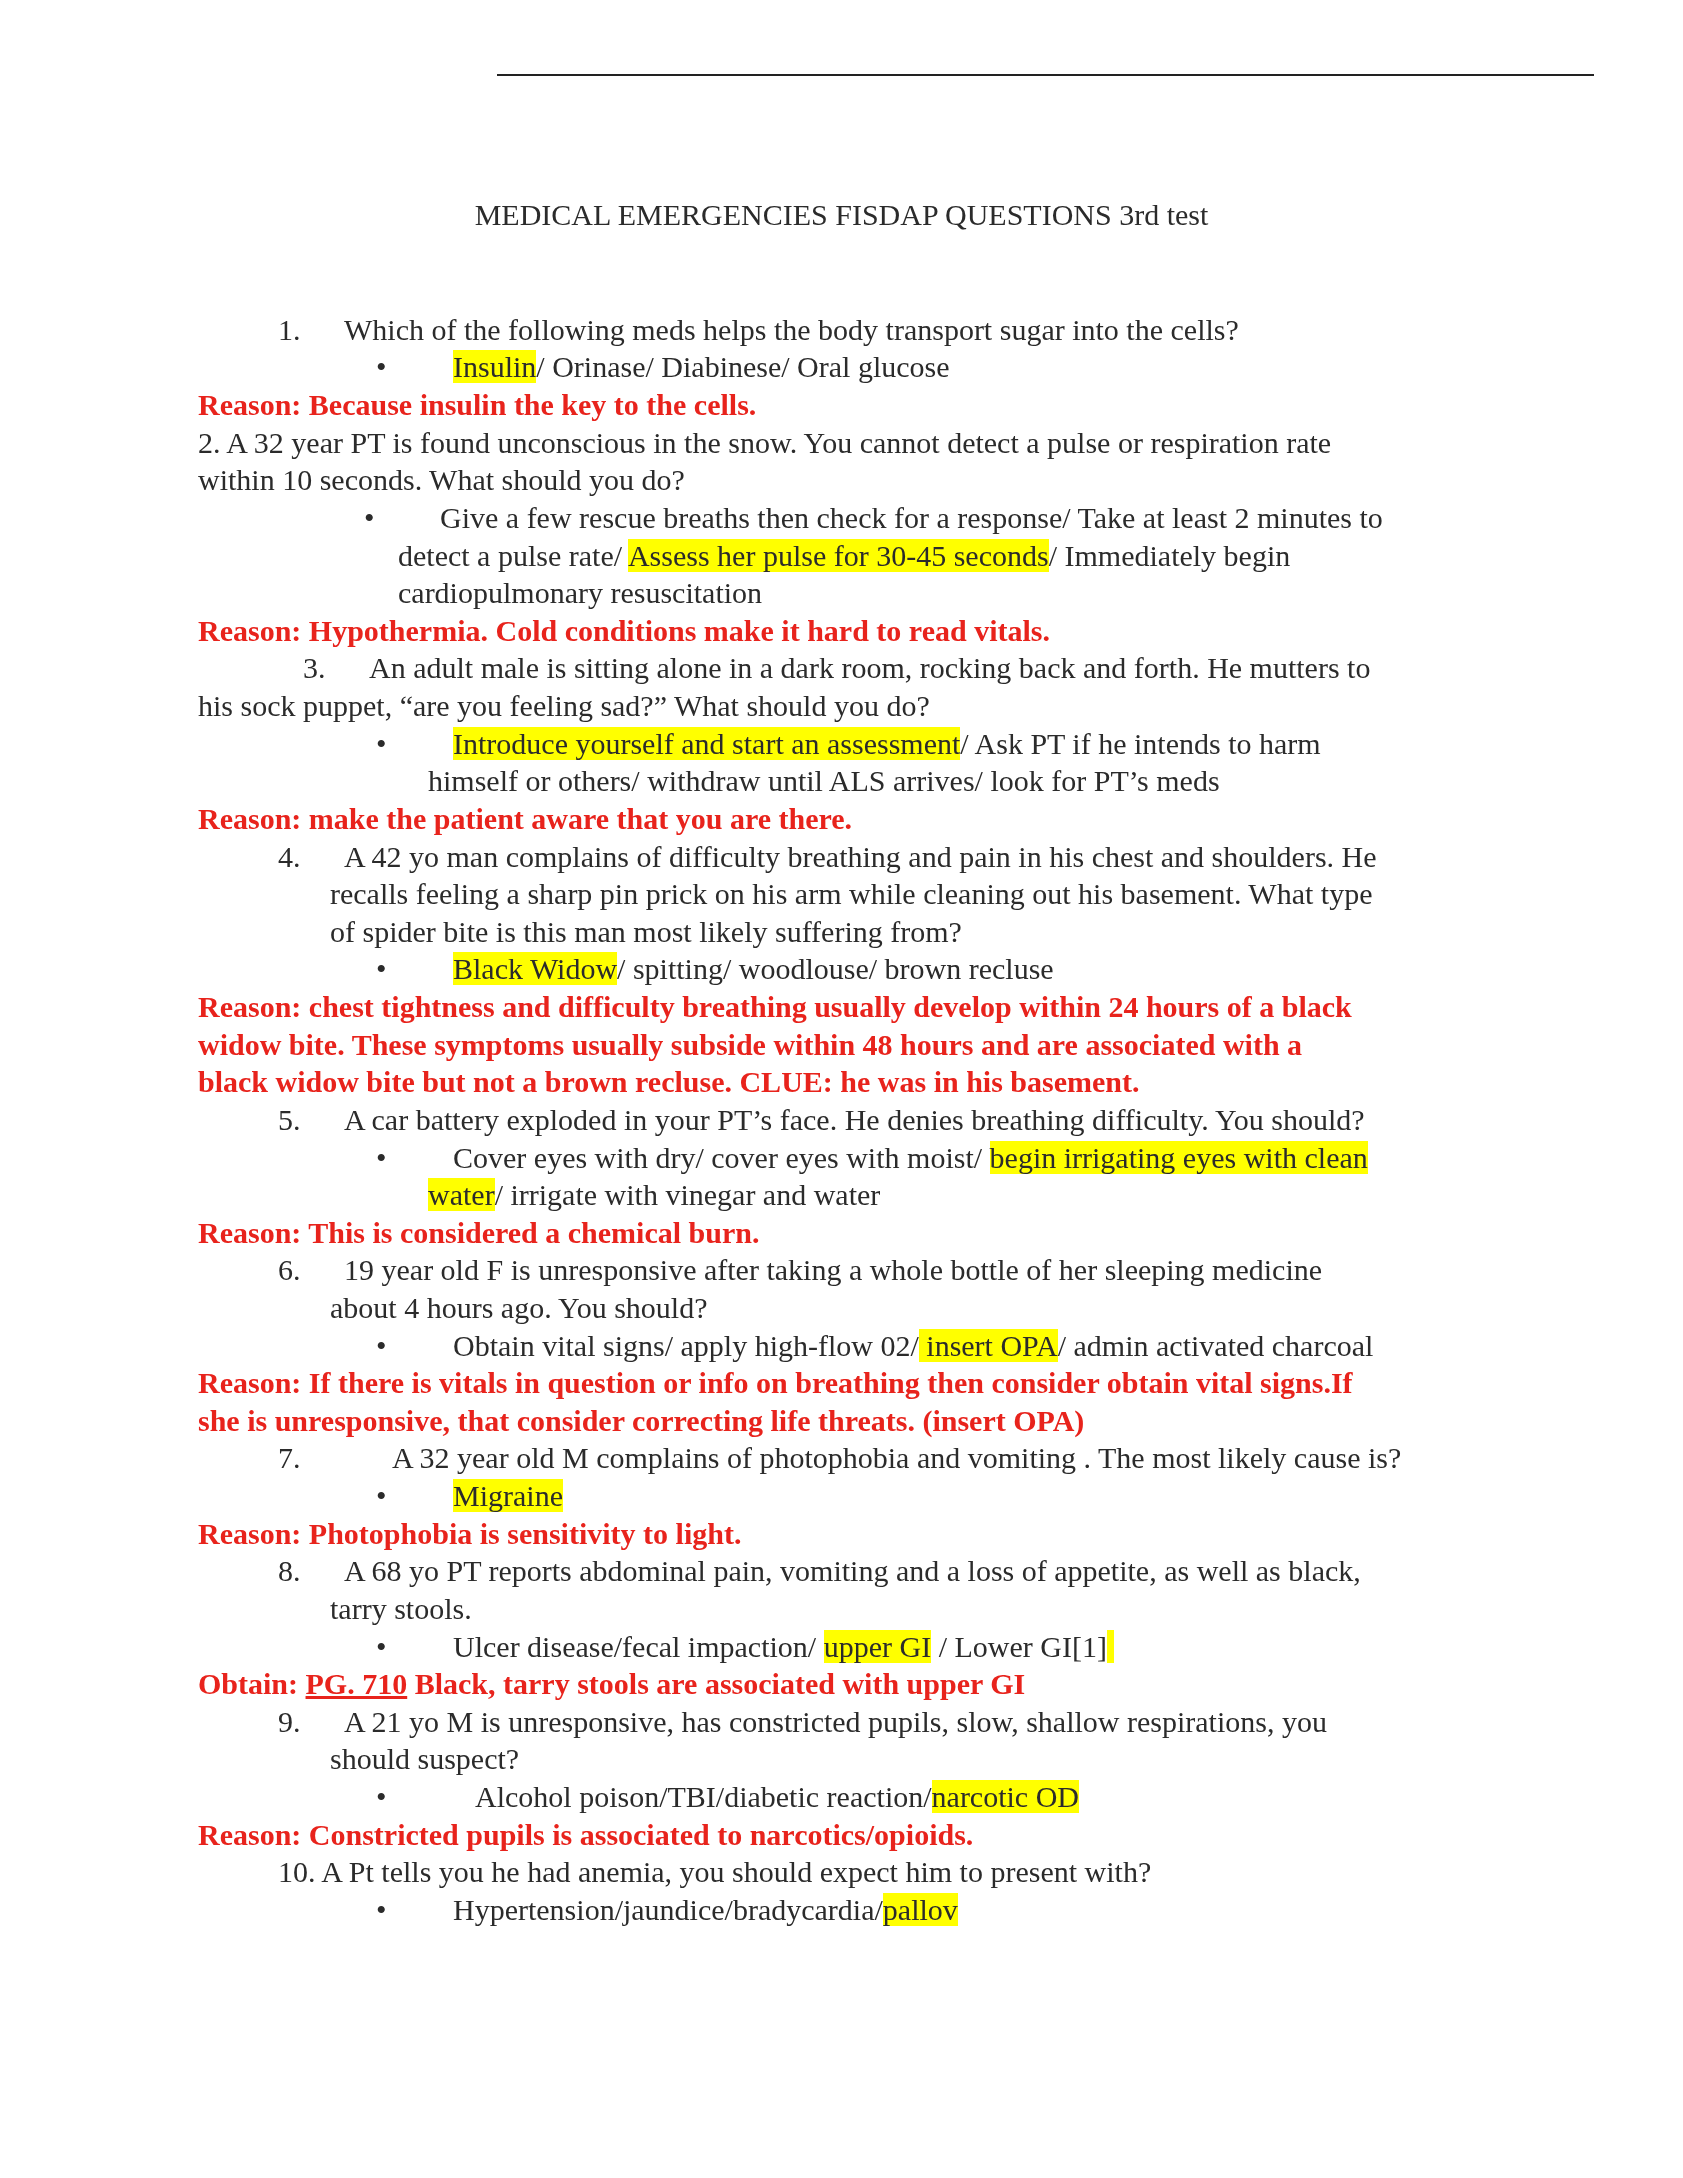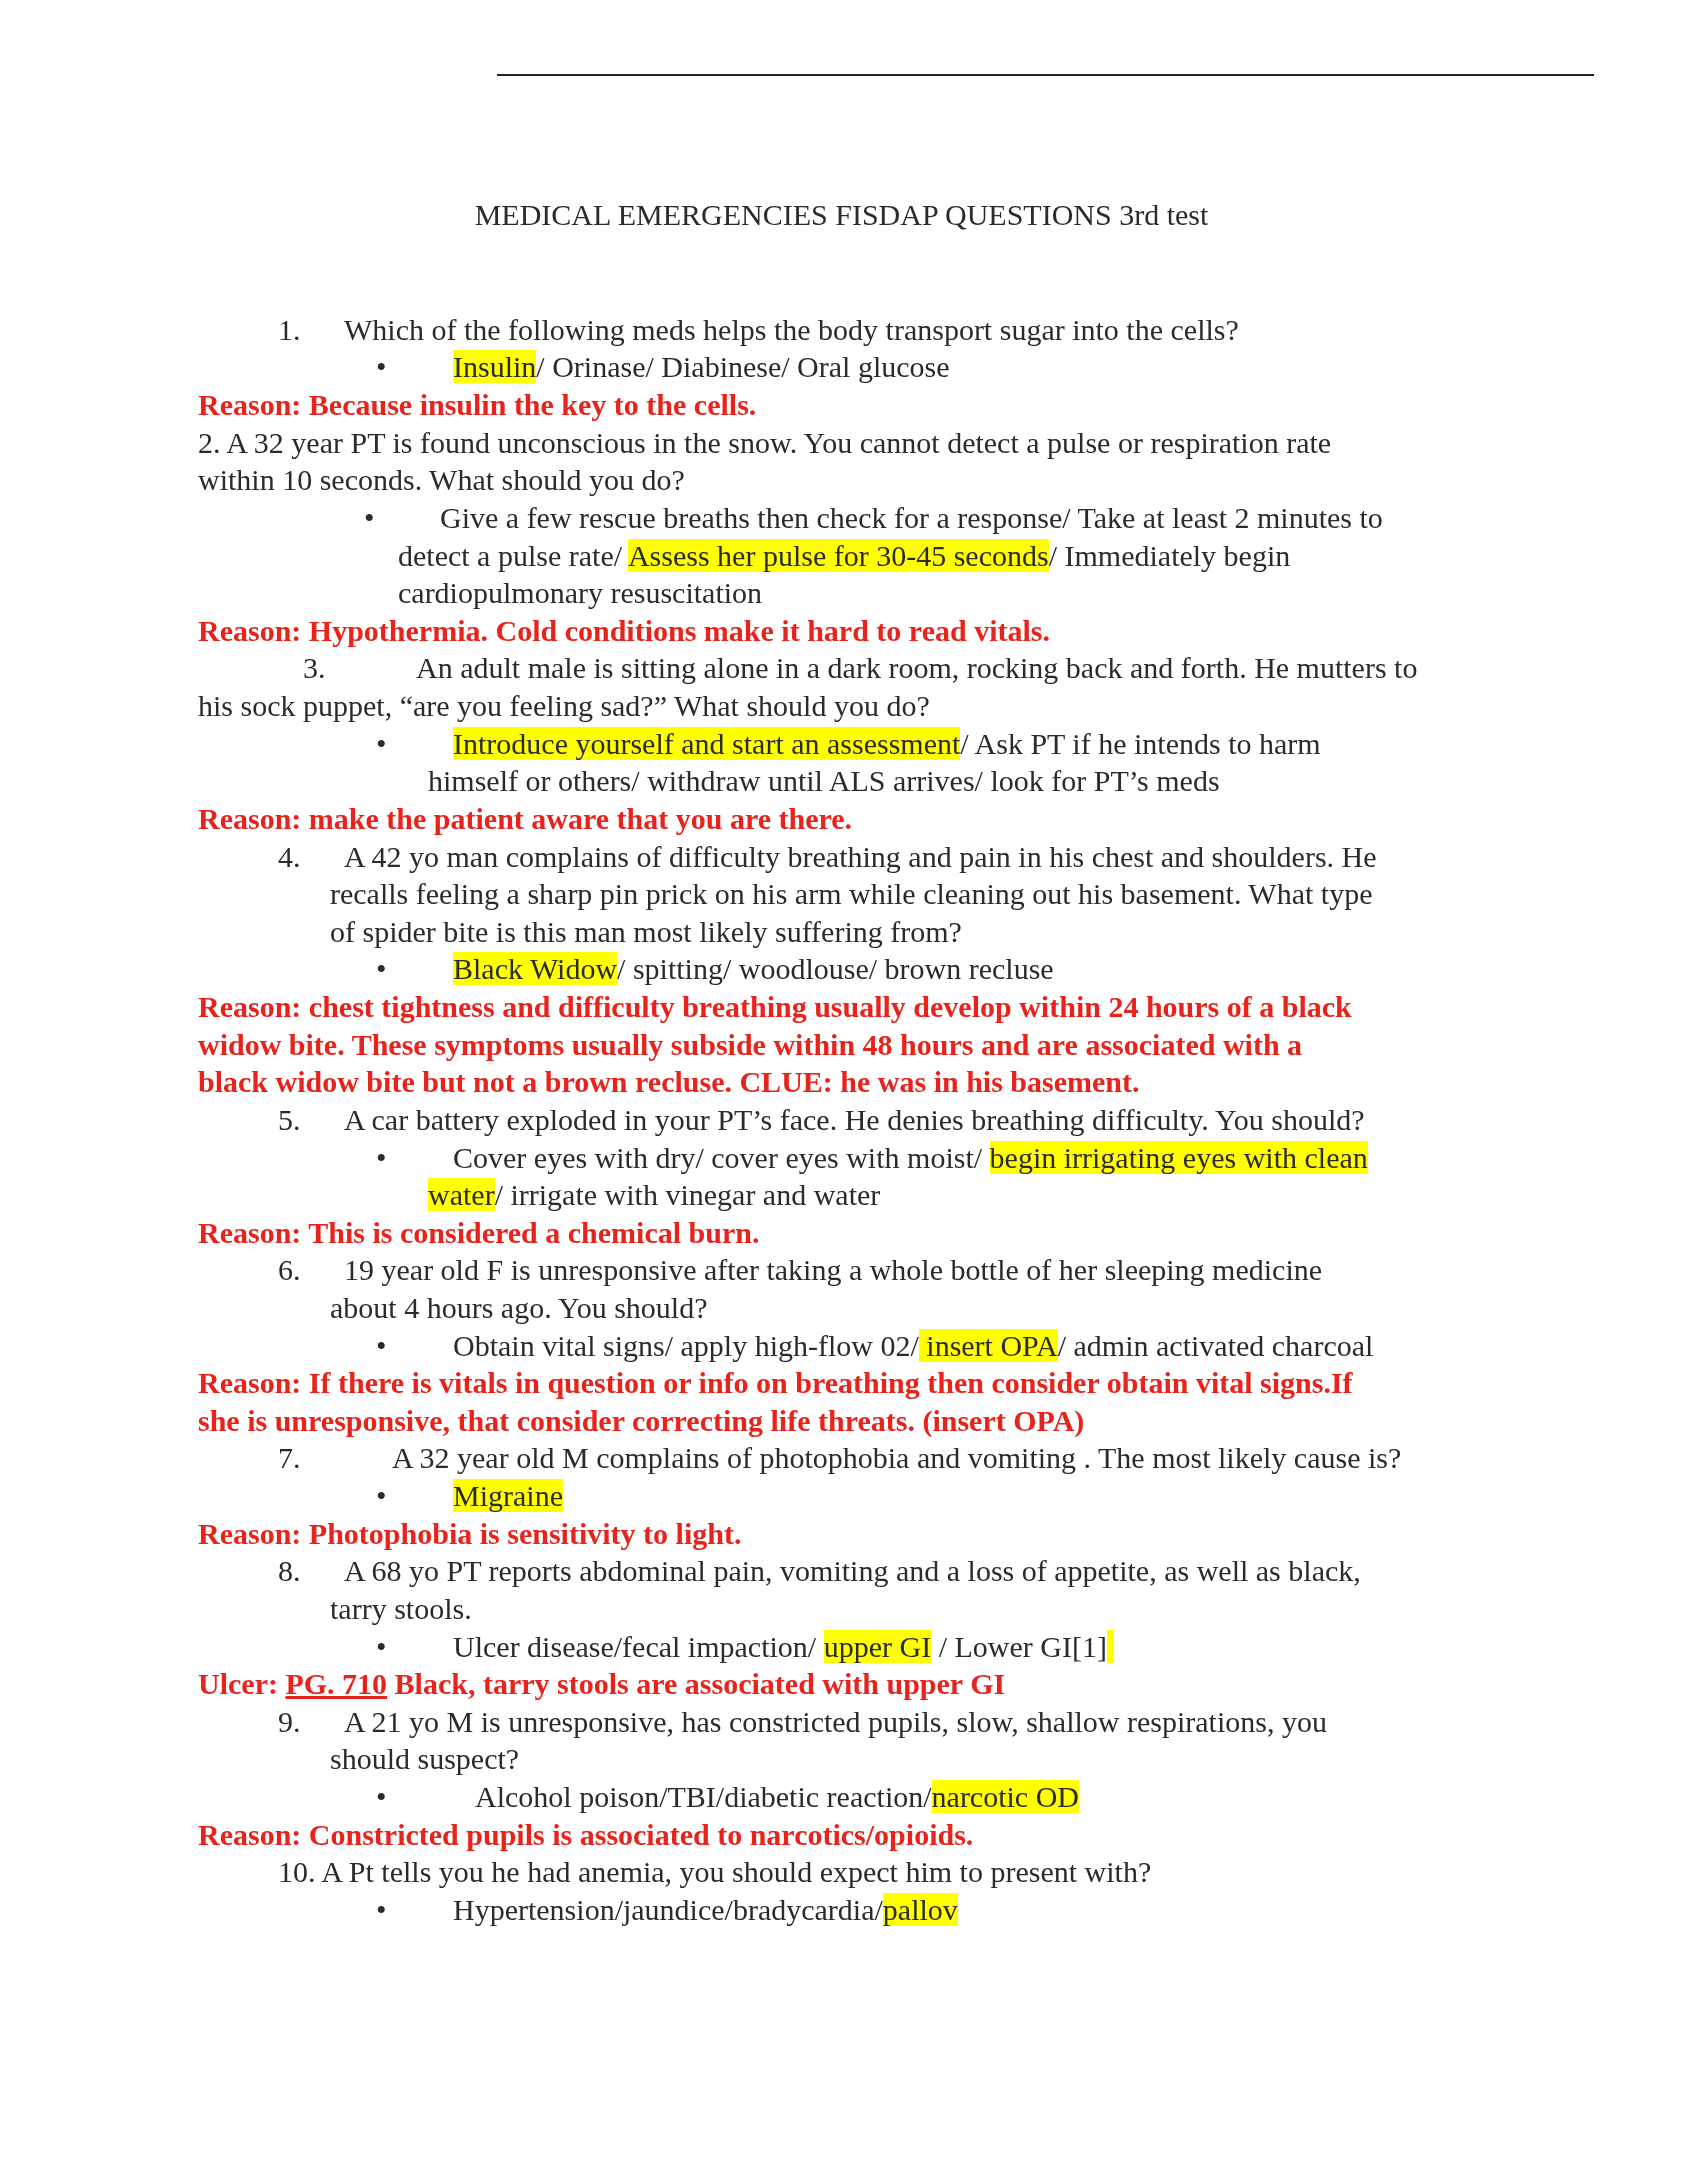--- a/index.html
+++ b/index.html
@@ -36,21 +36,21 @@
   <span class="line" style="left:198px;top:461px;">within 10 seconds. What should you do?</span>
   <span class="bullet" style="left:364px;top:499px;">•</span>
   <span class="line" style="left:440px;top:499px;">Give a few rescue breaths then check for a response/ Take at least 2 minutes to</span>
   <span class="line" style="left:398px;top:537px;"><span>detect a pulse rate/ </span><span class="hl">Assess her pulse for 30-45 seconds</span><span>/ Immediately begin</span></span>
   <span class="line" style="left:398px;top:574px;">cardiopulmonary resuscitation</span>
   <span class="reason" style="top:612px;">Reason: Hypothermia. Cold conditions make it hard to read vitals.</span>
 </div>
 
 <div>
   <span class="num" style="left:303px;top:649px;">3.</span>
-  <span class="line" style="left:369px;top:649px;margin-left:47px;">An adult male is sitting alone in a dark room, rocking back and forth. He mutters to</span>
+  <span class="line" style="left:369px;top:649px;">An adult male is sitting alone in a dark room, rocking back and forth. He mutters to</span>
   <span class="line" style="left:198px;top:687px;">his sock puppet, “are you feeling sad?” What should you do?</span>
   <span class="bullet" style="left:376px;top:725px;">•</span>
   <span class="line" style="left:453px;top:725px;"><span class="hl">Introduce yourself and start an assessment</span><span>/ Ask PT if he intends to harm</span></span>
   <span class="line" style="left:428px;top:762px;">himself or others/ withdraw until ALS arrives/ look for PT’s meds</span>
   <span class="reason" style="top:800px;">Reason: make the patient aware that you are there.</span>
 </div>
 
 <div>
   <span class="num" style="left:278px;top:838px;">4.</span>
   <span class="line" style="left:344px;top:838px;">A 42 yo man complains of difficulty breathing and pain in his chest and shoulders. He</span>
@@ -89,21 +89,21 @@
   <span class="line" style="left:453px;top:1477px;"><span class="hl">Migraine</span></span>
   <span class="reason" style="top:1515px;">Reason: Photophobia is sensitivity to light.</span>
 </div>
 
 <div>
   <span class="num" style="left:278px;top:1552px;">8.</span>
   <span class="line" style="left:344px;top:1552px;">A 68 yo PT reports abdominal pain, vomiting and a loss of appetite, as well as black,</span>
   <span class="line" style="left:330px;top:1590px;">tarry stools.</span>
   <span class="bullet" style="left:376px;top:1628px;">•</span>
   <span class="line" style="left:453px;top:1628px;"><span>Ulcer disease/fecal impaction/ </span><span class="hl">upper GI</span><span> / Lower GI[1]</span><span class="hl">&nbsp;</span></span>
-  <span class="reason" style="top:1665px;"><span>Ulcer: </span><u class="pg">PG. 710</u><span> Black, tarry stools are associated with upper GI</span></span>
+  <span class="reason" style="top:1665px;"><span>Obtain: </span><u class="pg">PG. 710</u><span> Black, tarry stools are associated with upper GI</span></span>
 </div>
 
 <div>
   <span class="num" style="left:278px;top:1703px;">9.</span>
   <span class="line" style="left:344px;top:1703px;">A 21 yo M is unresponsive, has constricted pupils, slow, shallow respirations, you</span>
   <span class="line" style="left:330px;top:1740px;">should suspect?</span>
   <span class="bullet" style="left:376px;top:1778px;">•</span>
   <span class="line" style="left:461px;top:1778px;margin-left:14px;"><span>Alcohol poison/TBI/diabetic reaction/</span><span class="hl">narcotic OD</span></span>
   <span class="reason" style="top:1816px;">Reason: Constricted pupils is associated to narcotics/opioids.</span>
 </div>

